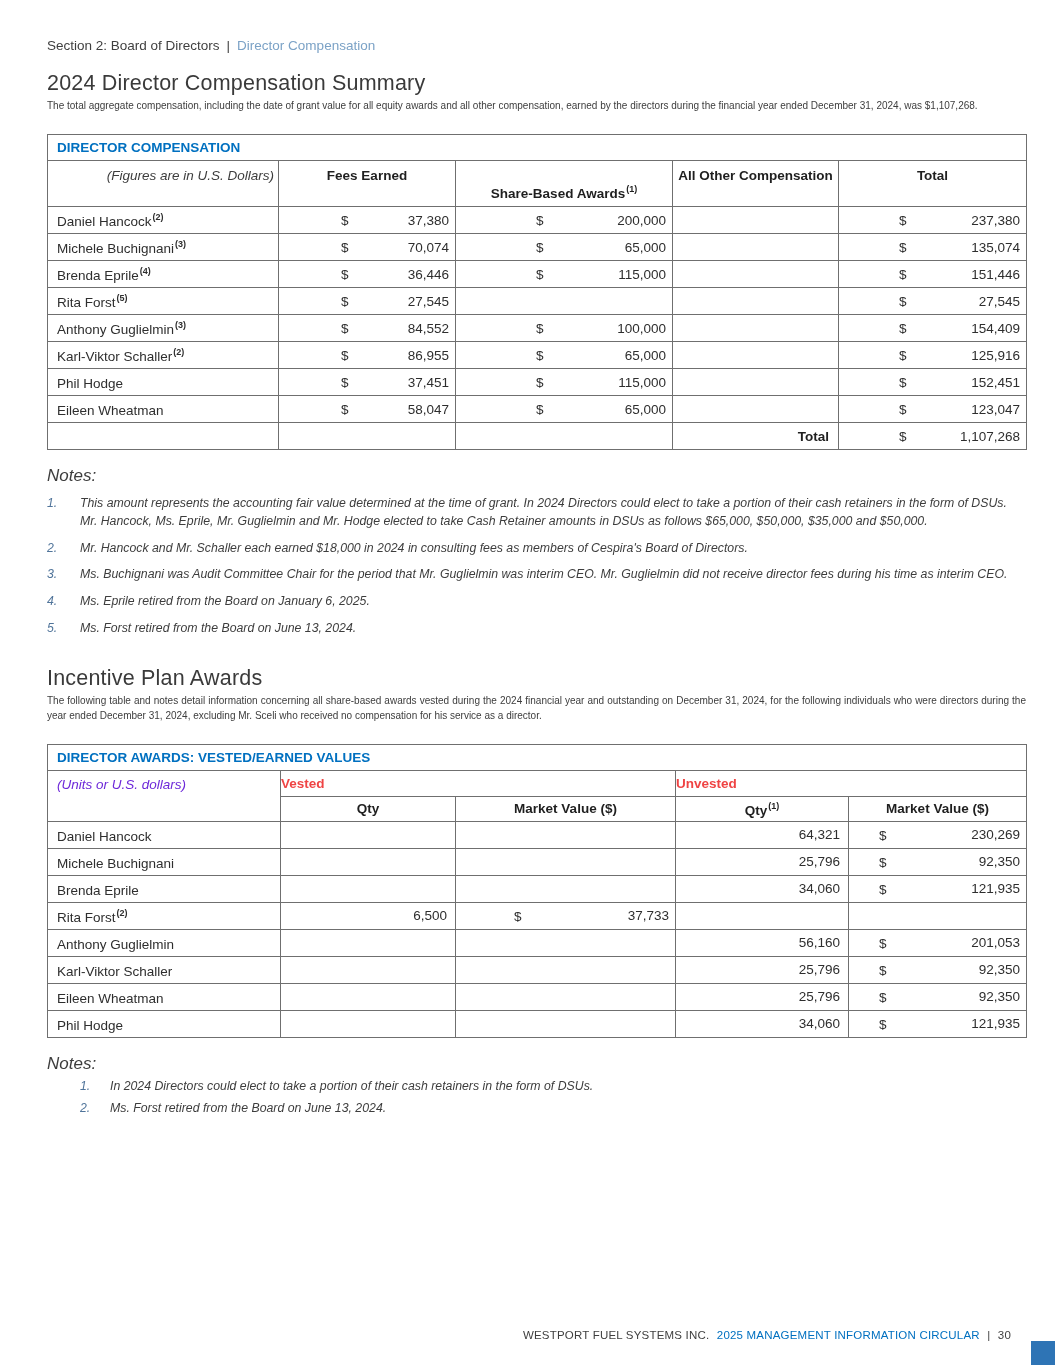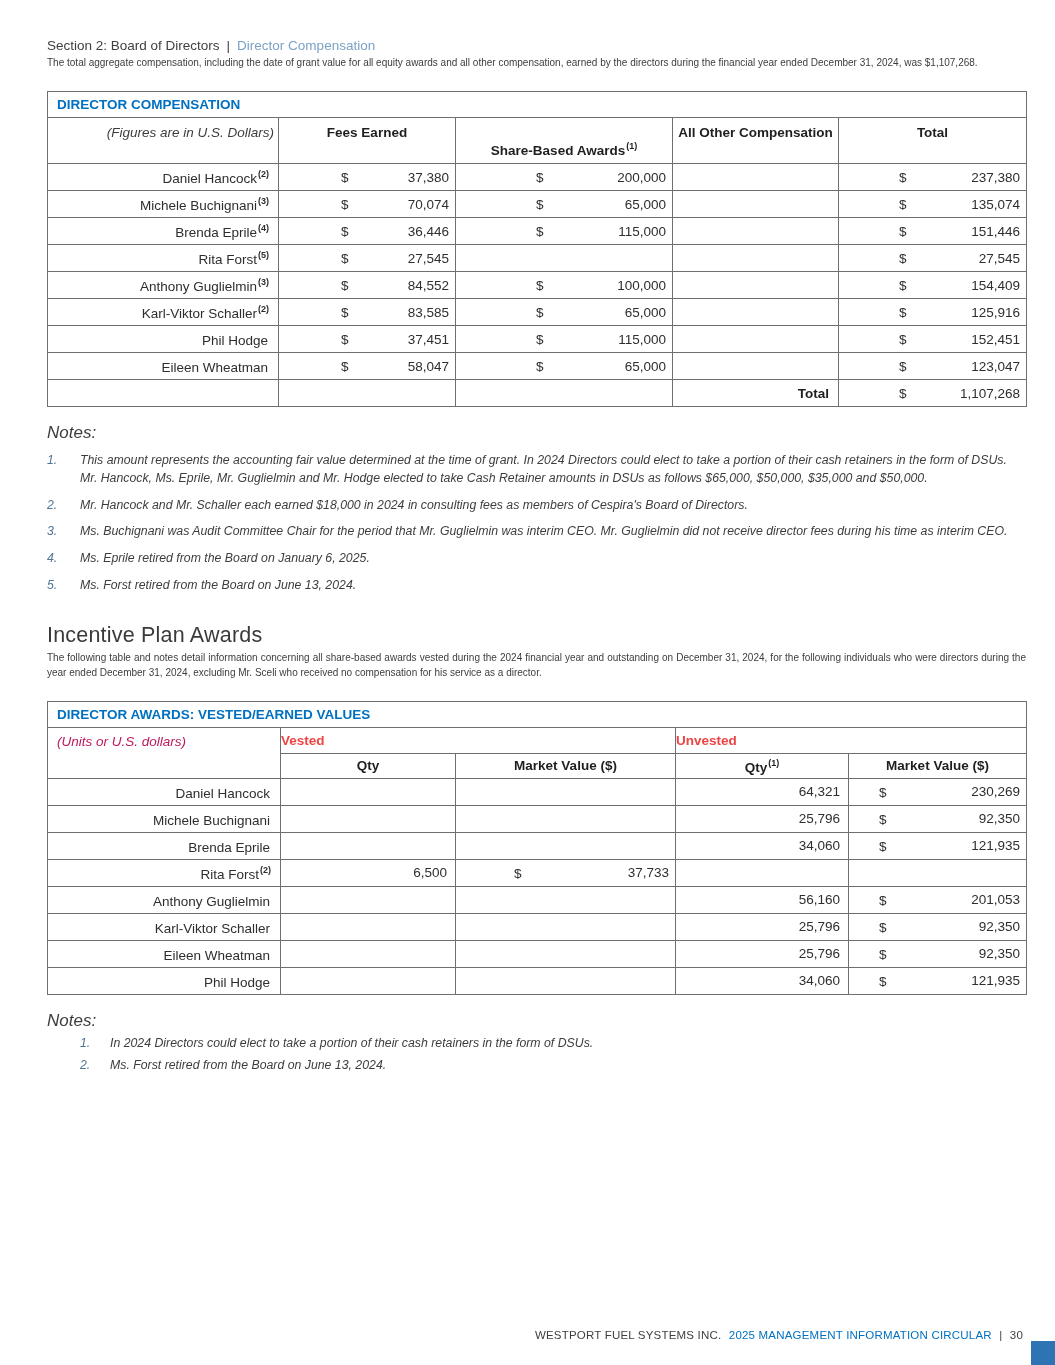--- a/index.html
+++ b/index.html
@@ -24,21 +24,21 @@
   
   table { border-collapse:collapse; width:979px; margin-top:21px; font-size:13.5px; color:#2e2e2e; table-layout:fixed; }
   th, td { border:1px solid #6f6f6f; overflow:hidden; }
   .tbl-title { text-align:left; color:#0070c0; font-weight:700; font-size:13.5px; padding:5px 9px; }
 
   .colheads th { font-weight:700; font-size:13.5px; height:46px; padding:7px 4px 4px; text-align:center; vertical-align:top; color:#1f1f1f; }
   .colheads th.units { font-weight:400; font-style:italic; text-align:right; padding-left:9px; color:#3d3d3d; }
   .colheads th.vb { vertical-align:bottom; padding-bottom:6px; }
 
   td { height:27px; vertical-align:middle; }
-  td.name { padding:3px 9px; text-align:right;margin-top:7px; }
+  td.name { padding:3px 9px; text-align:left;margin-top:7px; }
   .sup { font-weight:700; font-size:9px; vertical-align:super; margin-left:1px; }
 
   td.money { position:relative; text-align:right; padding-right:6px; }
   .money .cur { position:absolute; top:50%; transform:translateY(-50%); }
   .m-fees  .cur { left:62px; }
   .m-share .cur { left:80px; }
   .m-total .cur { left:60px; }
   .m-vmv   .cur { left:58px; }
   .m-umv   .cur { left:30px; }
   td.qty { text-align:right; padding-right:8px; }
@@ -49,41 +49,42 @@
   
   .notes-label { font-style:italic; font-size:17px; margin-top:16px; color:#3d3d3d; }
   .note-list { margin-top:3px; }
   .note { display:grid; grid-template-columns:33px 1fr; font-style:italic; font-size:12.3px; line-height:1.45; margin-top:9px; color:#3d3d3d; }
   .note-num { color:#50749a; }
   .note-list.indented { margin-left:33px; }
   .note-list.indented .note { grid-template-columns:30px 1fr; margin-top:4px; }
 
   
   .awards .group-row th { font-weight:700; height:26px; text-align:left; color:#ef4444; }
-  .awards th.units2 { font-style:italic; font-weight:400; text-align:left; padding:6px 9px; vertical-align:top; color:#be185d; }
+  .awards th.units2 { font-style:italic; font-weight:400; text-align:left; padding:6px 9px; vertical-align:top; color:#6d28d9; }
   .awards .subhead-row th { font-weight:700; height:25px; text-align:center; color:#1f1f1f; }
   .awards td { height:27px; }
 
   
-  .page-footer { position:absolute; right:32px; bottom:24px; font-size:11.5px; letter-spacing:.2px; color:#3f3f3f; white-space:nowrap; }
+  .page-footer { position:absolute; right:44px; bottom:24px; font-size:11.5px; letter-spacing:.2px; color:#3f3f3f; white-space:nowrap; }
   .page-footer .blue { color:#0070c0; }
   .page-footer span { margin-left:4px; }
   .page-footer span:first-child { margin-left:0; }
   .corner-accent { position:absolute; right:0; bottom:0; width:24px; height:24px; background:#2e74b5; }
 </style>
 </head>
 <body>
 
 <div class="page">
   <div class="content">
 
     <header class="breadcrumb">
       <span>Section 2: Board of Directors</span><span class="bc-sep">|</span><span class="bc-sub">Director Compensation</span>
     </header>
 
+    <h1 class="doc-title">2024 Director Compensation Summary</h1>
 
     <p class="para">The total aggregate compensation, including the date of grant value for all equity awards and all other compensation, earned by the directors during the financial year ended December 31, 2024, was $1,107,268.</p>
 
     <table class="comp">
       <colgroup>
         <col style="width:231px">
           <col style="width:177px">
           <col style="width:217px">
           <col style="width:166px">
           <col style="width:188px">
@@ -137,21 +138,21 @@
           <tr>
             <td class="name"><span>Anthony Guglielmin</span><span class="sup">(3)</span></td>
             <td class="money m-fees"><span class="cur">$</span><span class="amt">84,552</span></td>
             <td class="money m-share"><span class="cur">$</span><span class="amt">100,000</span></td>
             <td></td>
             <td class="money m-total"><span class="cur">$</span><span class="amt">154,409</span></td>
           </tr>
 
           <tr>
             <td class="name"><span>Karl-Viktor Schaller</span><span class="sup">(2)</span></td>
-            <td class="money m-fees"><span class="cur">$</span><span class="amt">83,585</span></td>
+            <td class="money m-fees"><span class="cur">$</span><span class="amt">86,955</span></td>
             <td class="money m-share"><span class="cur">$</span><span class="amt">65,000</span></td>
             <td></td>
             <td class="money m-total"><span class="cur">$</span><span class="amt">125,916</span></td>
           </tr>
 
           <tr>
             <td class="name"><span>Phil Hodge</span><span class="sup"></span></td>
             <td class="money m-fees"><span class="cur">$</span><span class="amt">37,451</span></td>
             <td class="money m-share"><span class="cur">$</span><span class="amt">115,000</span></td>
             <td></td>

